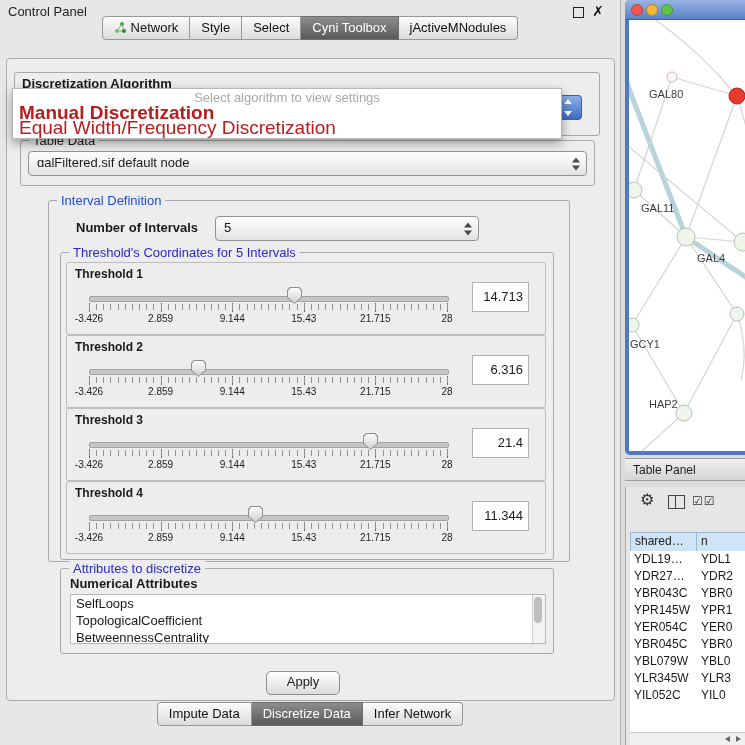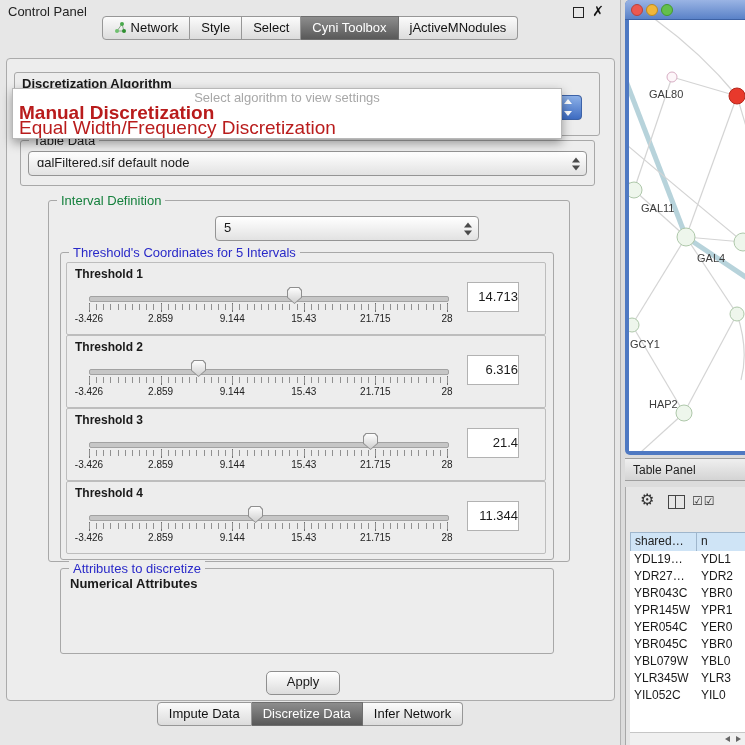--- a/index.html
+++ b/index.html
@@ -18,21 +18,21 @@
   .tab{font-size:13px;line-height:16px;padding:3px 11px;background:linear-gradient(#fbfbfb,#dcdcdc);
        border:1px solid #979797;border-left:none;color:#111;display:flex;align-items:center;gap:5px;cursor:default;white-space:nowrap;}
   .tab:first-child{border-left:1px solid #979797;border-radius:4px 0 0 4px;}
   .tab:last-child{border-radius:0 4px 4px 0;}
   .tab.active{background:linear-gradient(#8d8d8d,#595959);color:#fff;border-color:#6e6e6e;}
 
   .main{position:absolute;left:6px;top:58px;width:607px;height:641px;border:1px solid #ababab;border-radius:4px;background:#ededed;}
 
   .group{position:absolute;border:1px solid #a8a8a8;border-radius:3px;}
   .gtitle{position:absolute;top:-8px;left:8px;background:#ededed;padding:0 4px;font-size:13px;line-height:15px;white-space:nowrap;}
-  .green{color:#15803d;text-align:right;}
+  .green{color:#1d4ed8;text-align:right;}
   .blue{color:#2929c8;}
 
   
   .combo{position:absolute;background:linear-gradient(#ffffff,#e2e2e2);border:1px solid #949494;border-radius:4px;}
   .ctext{position:absolute;left:8px;top:0;bottom:8px;font-size:13px;line-height:21px;white-space:nowrap;overflow:hidden;}
   .updown{position:absolute;right:6px;top:50%;width:8px;height:13px;transform:translateY(-50%);}
   .updown::before{content:"";position:absolute;top:0;left:0;border-left:4px solid transparent;border-right:4px solid transparent;border-bottom:5px solid #4a4a4a;}
   .updown::after{content:"";position:absolute;bottom:0;left:0;border-left:4px solid transparent;border-right:4px solid transparent;border-top:5px solid #4a4a4a;}
 
   
@@ -58,22 +58,22 @@
   .thumb::after{content:"";position:absolute;left:1px;top:1px;right:1px;bottom:1px;
          clip-path:polygon(50% 100%,0 62%,0 18%,18% 0,82% 0,100% 18%,100% 62%);
          background:linear-gradient(#fdfdfd,#cfcfcf);}
   .minors{position:absolute;left:22px;top:41px;width:359px;height:6px;
           background:repeating-linear-gradient(90deg,#909090 0 1px,transparent 1px 7.16px);}
   .majors{position:absolute;left:22px;top:40px;width:360px;height:9px;
           background:repeating-linear-gradient(90deg,#6f6f6f 0 1px,transparent 1px 71.6px);}
   .ticklabels{position:absolute;left:22px;top:50px;width:358px;height:12px;font-size:10px;color:#222;}
   .ticklabels span{position:absolute;transform:translateX(-50%);white-space:nowrap;}
   .p0{left:0;} .p20{left:20%;} .p40{left:40%;text-align:right;} .p60{left:60%;} .p80{left:80%;} .p100{left:100%;}
-  .val{position:absolute;right:26px;top:19px;width:50px;height:28px;background:#fff;border:1px solid #b2b2b2;
-       font-size:13px;line-height:28px;text-align:right;}
+  .val{position:absolute;right:16px;top:19px;width:50px;height:28px;background:#fff;border:1px solid #b2b2b2;
+       font-size:13px;line-height:28px;text-align:right;padding-right:5px;}
 
   
   .attr-label{position:absolute;left:70px;top:576px;font-size:13px;font-weight:bold;z-index:2;}
   .attr-list{position:absolute;left:70px;top:594px;width:474px;height:48px;background:#fff;border:1px solid #b7b7b7;overflow:hidden;z-index:2;}
   .attr-item{font-size:13px;line-height:17px;padding-left:5px;white-space:nowrap;}
   .list-scroll{position:absolute;right:0;top:0;width:12px;bottom:0;background:#f3f3f3;border-left:1px solid #ccc;}
   .sthumb{position:absolute;left:1px;top:2px;width:8px;height:26px;background:#bfbfbf;border-radius:4px;}
 
   .btn{position:absolute;left:266px;top:671px;width:72px;height:22px;border:1px solid #8f8f8f;border-radius:5px;
        background:linear-gradient(#ffffff,#dcdcdc);font-size:13px;text-align:center;line-height:20px;z-index:2;}
@@ -162,20 +162,21 @@
     <span class="gtitle">Table Data</span>
   </div>
   <div class="combo" style="left:28px;top:151px;width:557px;height:23px;">
     <span class="ctext">galFiltered.sif default node</span>
     <span class="updown"></span>
   </div>
 
   <div class="group" style="left:48px;top:200px;width:520px;height:360px;">
     <span class="gtitle green">Interval Definition</span>
   </div>
+  <span style="position:absolute;left:76px;top:217px;font-size:13px;font-weight:bold;line-height:22px;z-index:2;">Number of Intervals</span>
   <div class="combo" style="left:215px;top:216px;width:262px;height:23px;z-index:2;">
     <span class="ctext">5</span>
     <span class="updown"></span>
   </div>
 
   <div class="group" style="left:60px;top:252px;width:492px;height:306px;">
     <span class="gtitle blue">Threshold's Coordinates for 5 Intervals</span>
   </div>
 
   <div class="trow" style="top:262px;">
@@ -243,20 +244,28 @@
       <span class="p80">21.715</span>
       <span class="p100">28</span>
     </div>
     <div class="val">11.344</div>
   </div>
 
   <div class="group" style="left:60px;top:568px;width:492px;height:84px;">
     <span class="gtitle blue">Attributes to discretize</span>
   </div>
   <span class="attr-label">Numerical Attributes</span>
+  <div class="attr-list">
+    <div class="attr-item">SelfLoops</div>
+    <div class="attr-item">TopologicalCoefficient</div>
+    <div class="attr-item">BetweennessCentrality</div>
+    <div class="list-scroll">
+        <div class="sthumb"></div>
+      </div>
+  </div>
 
   <div class="btn">Apply</div>
 
   <div class="tabs bottom">
     <div class="tab">
         <span>Impute Data</span>
       </div>
     <div class="tab active">
         <span>Discretize Data</span>
       </div>

